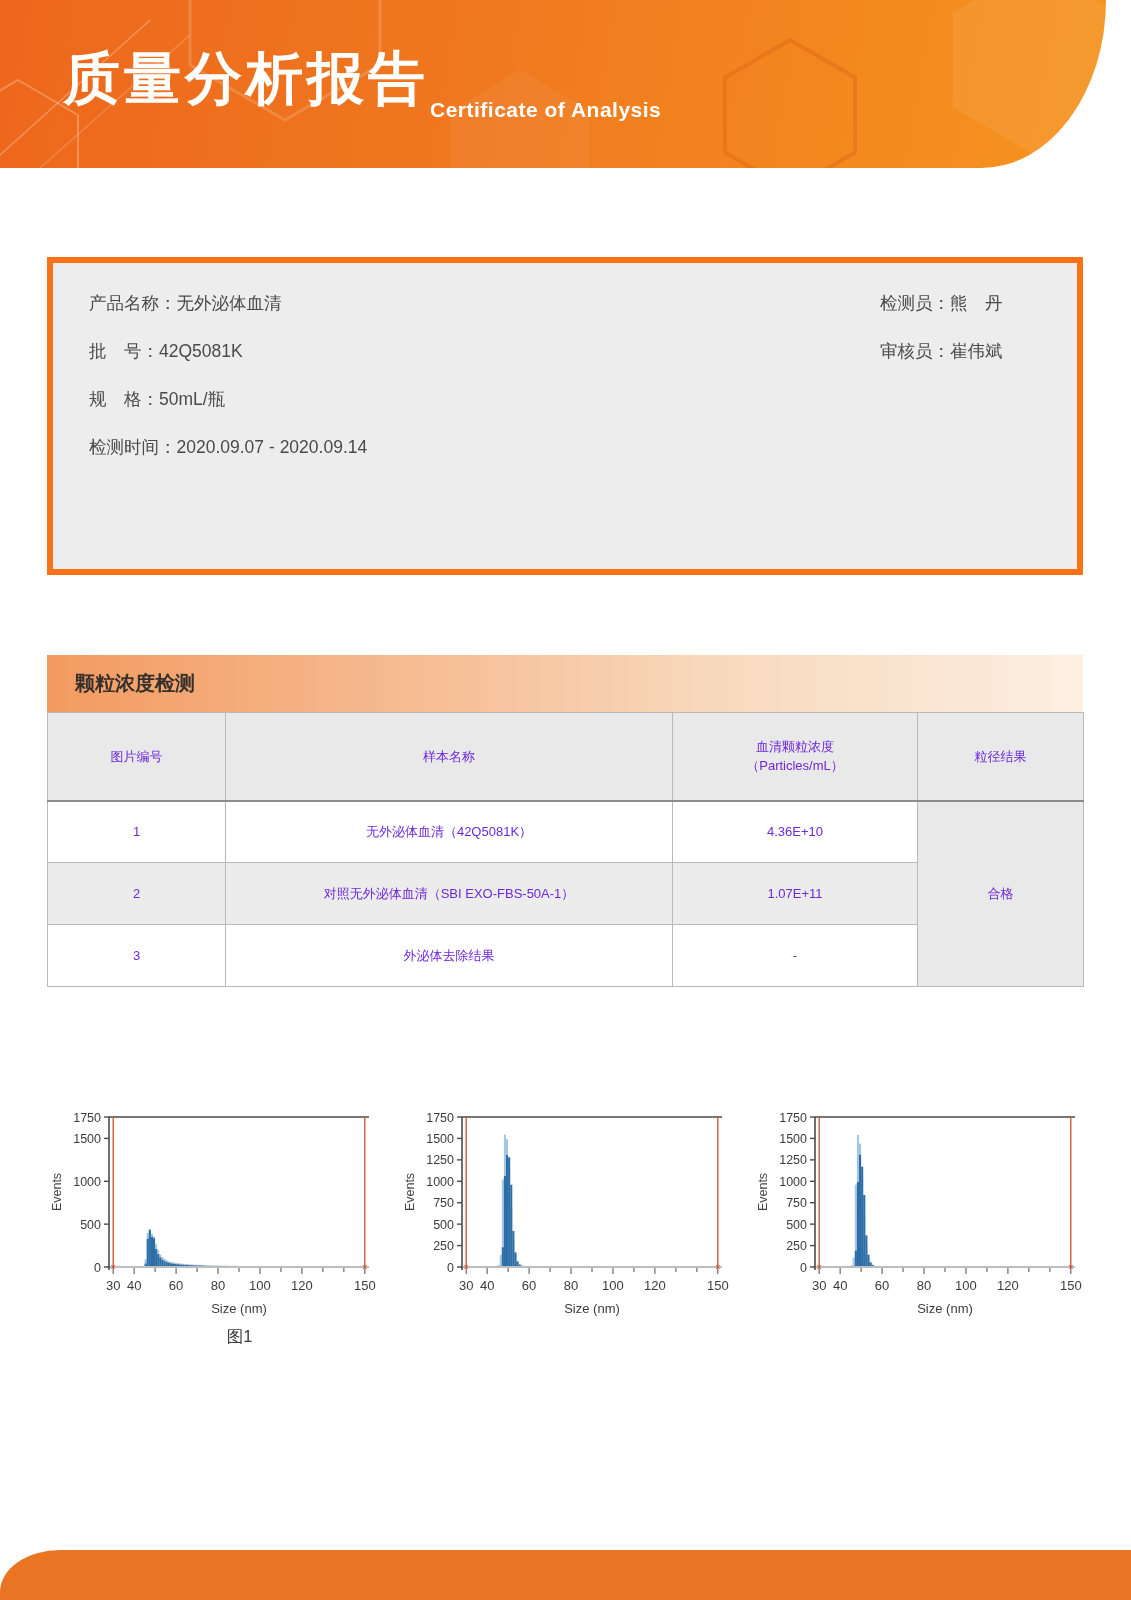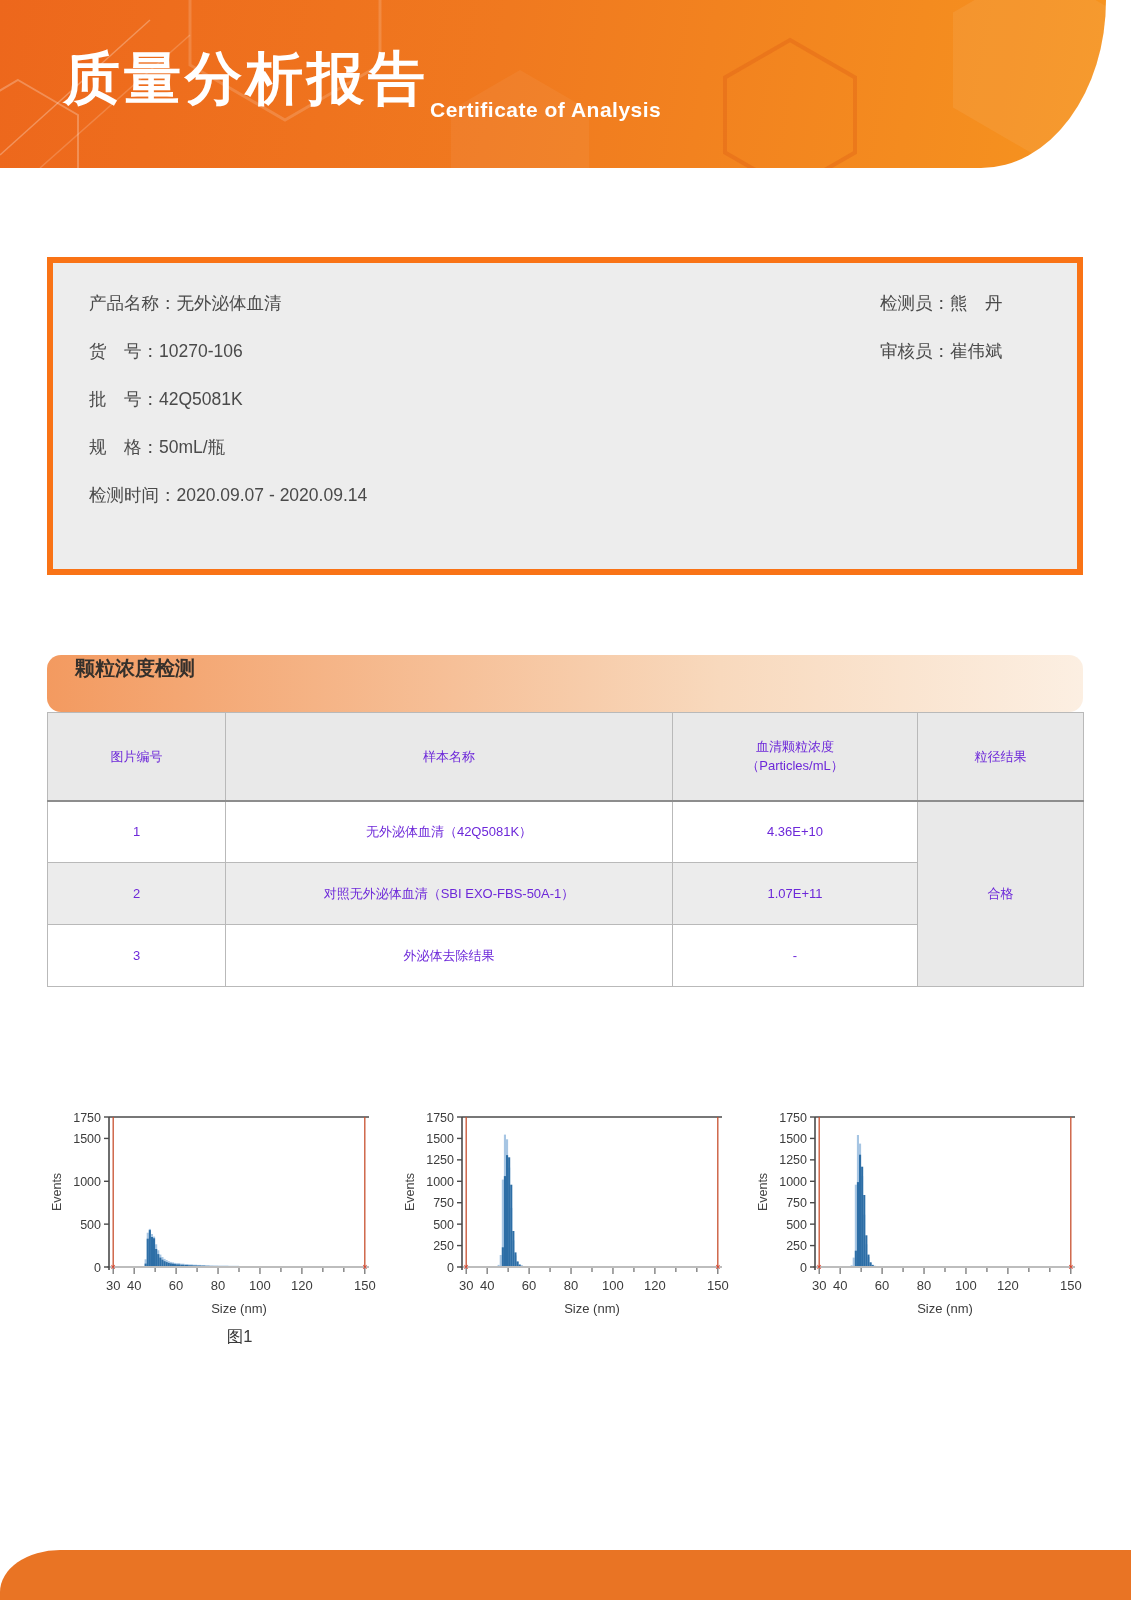--- a/index.html
+++ b/index.html
@@ -30,22 +30,22 @@
     color:#4a4a4a; font-size:17.5px;
   }
   .info-row { height:48px; display:flex; align-items:center; white-space:pre; }
   .signers { position:absolute; left:827px; top:16px;font-family:Liberation Mono, monospace; }
   .signer-row { height:48px; display:flex; align-items:center; white-space:pre; }
 
   
   .section-bar {
     position:absolute; left:47px; top:655px; width:1036px; height:57px;
     background:linear-gradient(to right,#f39a60 0%, #f8d9bd 65%, #fcefe2 100%);
-    display:flex; align-items:flex-start; padding-left:28px;
-    font-size:20px; font-weight:bold; color:#35302b;border-radius:14px;
+    display:flex; align-items:center; padding-left:28px;
+    font-size:20px; font-weight:bold; color:#35302b;
   }
 
   
   table.coa {
     position:absolute; left:47px; top:712px; width:1036px;
     border-collapse:collapse; table-layout:fixed;
     font-size:13px; color:#6d28d9; text-align:center;
   }
   table.coa th, table.coa td { border:1px solid #b9b9b9; font-weight:normal; }
   table.coa th { height:88px; background:#e9e9e9; border-bottom:2px solid #8d8d8d; line-height:1.5; }
@@ -82,23 +82,20 @@
       <line x1="0" y1="155" x2="150" y2="20" stroke="rgba(255,255,255,0.28)" stroke-width="1.5"></line>
       <line x1="40" y1="168" x2="190" y2="35" stroke="rgba(255,255,255,0.18)" stroke-width="1.5"></line>
     </svg>
     <div class="header-title">质量分析报告</div>
     <div class="header-subtitle">Certificate of Analysis</div>
   </div>
 
   <div class="info-box">
     <div class="info-row">
       <span>产品名称：</span><span>无外泌体血清</span>
-    </div>
-    <div class="info-row">
-      <span>货　号：</span><span>10270-106</span>
     </div>
     <div class="info-row">
       <span>批　号：</span><span>42Q5081K</span>
     </div>
     <div class="info-row">
       <span>规　格：</span><span>50mL/瓶</span>
     </div>
     <div class="info-row">
       <span>检测时间：</span><span>2020.09.07 - 2020.09.14</span>
     </div>

